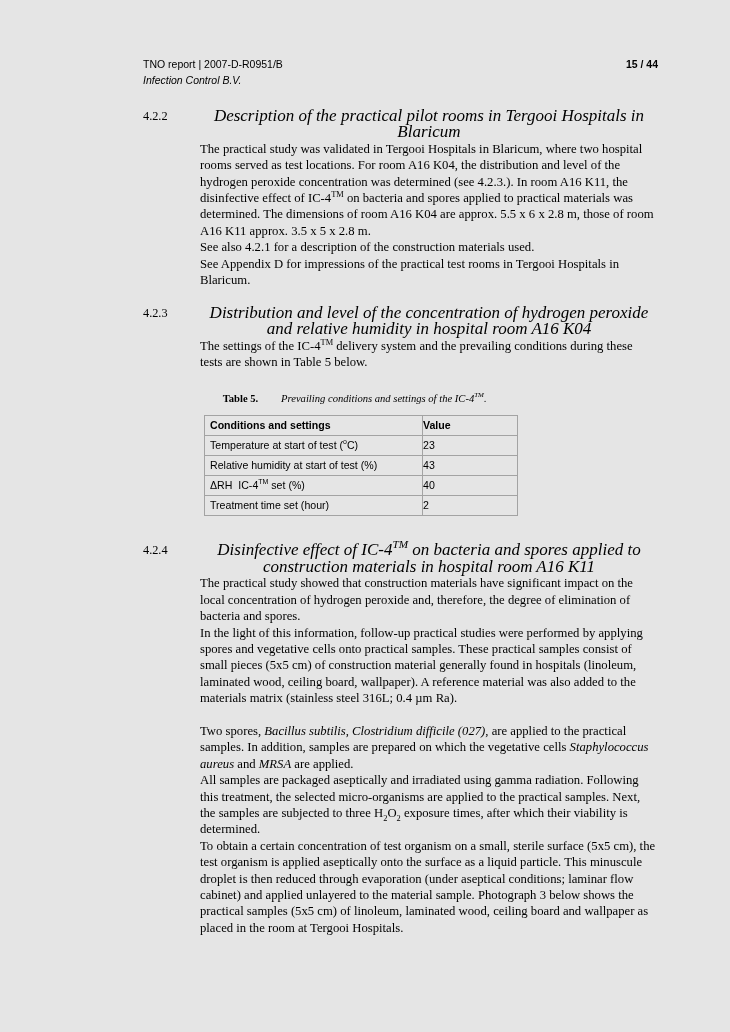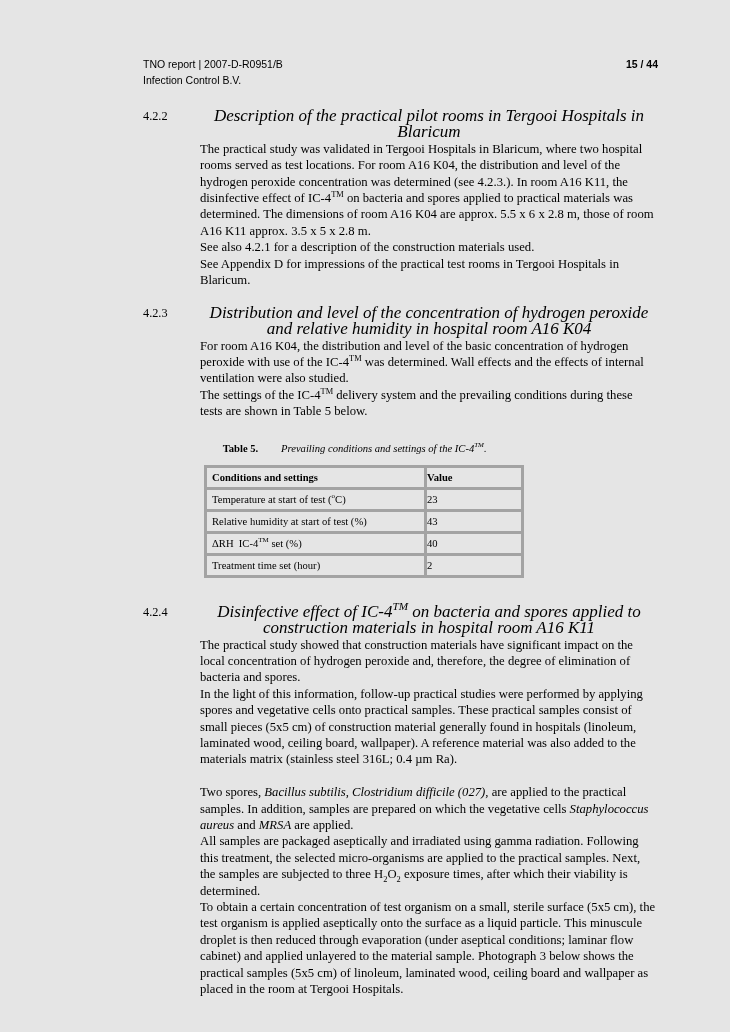--- a/index.html
+++ b/index.html
@@ -36,20 +36,21 @@
     align-items: baseline;
     font-family: "Liberation Sans", sans-serif;
     font-size: 10.5px;
     line-height: 15px;
   }
   .header-title { white-space: pre; }
   .header-pageno { font-weight: bold; white-space: pre; }
   .header-sub {
     font-family: "Liberation Sans", sans-serif;
     font-size: 10.5px;
+    font-style: italic;
     line-height: 15px;
     margin-top: 1px;
   }
 
   
   .content {
     position: absolute;
     left: 143px;
     top: 108px;
     width: 515px;
@@ -112,28 +113,27 @@
     width: 306px;
   }
   table.data {
     border-collapse: collapse;
     width: 306px;
     font-family: "Liberation Sans", sans-serif;
     font-size: 10.6px;
     table-layout: fixed;
   }
   table.data th, table.data td {
-    border: 3px solid #a3a3a3;
+    border: 1px solid #a3a3a3;
     padding: 3px 0 3px 5px;
     line-height: 13px;
     height: 13px;
     text-align: left;
     font-weight: normal;
     white-space: pre;
-    font-family: Liberation Serif, serif;
   }
   table.data th.col-cond { width: 212px; font-weight: bold; }
   table.data th.col-val  { width: 94px; font-weight: bold; text-align: left; padding-left: 0; }
   table.data td.val { text-align: left; padding-left: 0; }
 
   .blank-line { height: 16.4px; }
 </style>
 </head>
 <body>
 
@@ -158,21 +158,20 @@
         <p class="para">See Appendix D for impressions of the practical test rooms in Tergooi Hospitals in Blaricum.</p>
       </div>
     </div>
 
     <div class="blank-line"></div>
 
     <div class="section">
       <div class="sec-num">4.2.3</div>
       <div class="sec-body">
         <div class="sec-title">Distribution and level of the concentration of hydrogen peroxide and relative humidity in hospital room A16 K04</div>
-        <p class="para">For room A16 K04, the distribution and level of the basic concentration of hydrogen peroxide with use of the IC-4<sup>TM</sup> was determined. Wall effects and the effects of internal ventilation were also studied.</p>
         <p class="para">The settings of the IC-4<sup>TM</sup> delivery system and the prevailing conditions during these tests are shown in Table 5 below.</p>
       </div>
     </div>
 
     <div class="tbl-caption">
       <span class="cap-label">Table 5.</span>
       <span class="cap-text">Prevailing conditions and settings of the IC-4<sup>TM</sup>.</span>
     </div>
 
     <div class="tbl-wrap">

